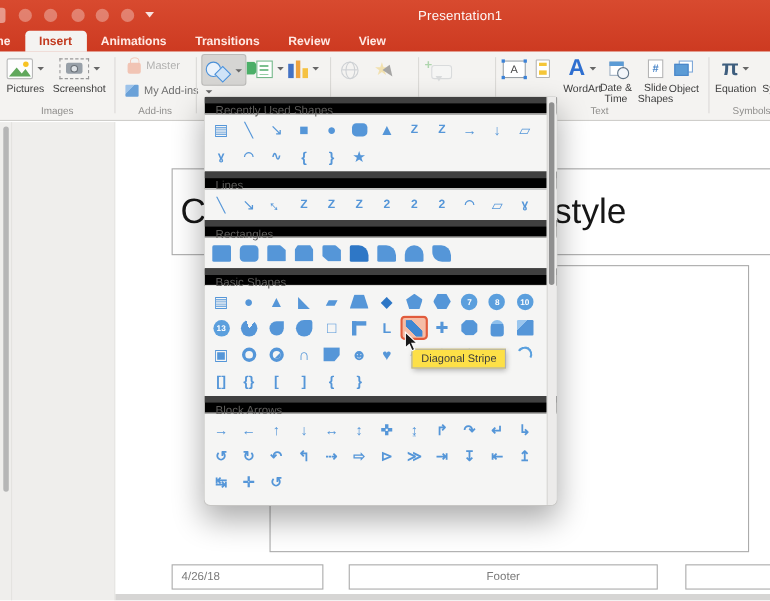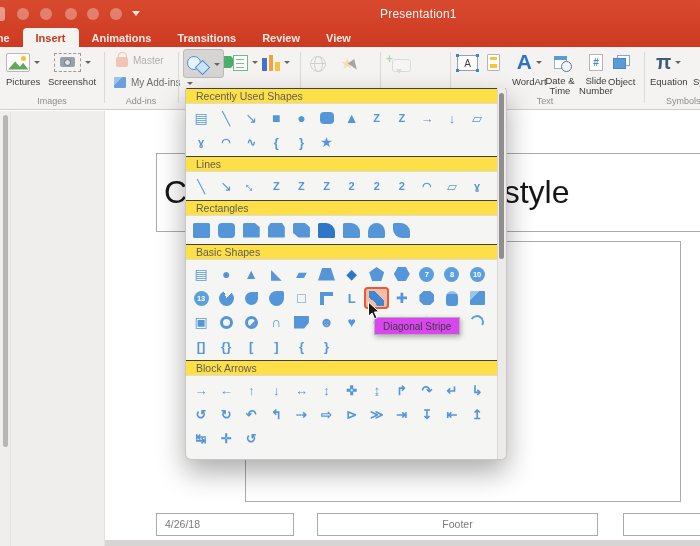--- a/index.html
+++ b/index.html
@@ -79,21 +79,21 @@
 .canvas-strip{position:absolute;left:105px;top:540px;right:0;height:6px;background:#d6d5d4;z-index:1}
 .ph{position:absolute;border:1px solid #ababab;background:#fff}
 .ph-title{left:51px;top:42px;width:560px;height:79px;font-size:32px;color:#161616;line-height:77px;padding-left:7px;white-space:nowrap;overflow:hidden}
 .ph-body{left:140px;top:130px;width:436px;height:261px}
 .ph-small{top:402px;height:23px;font-size:10.5px;color:#7a7a7a;line-height:21px}
 .ph-date{left:51px;width:138px;padding-left:8px}
 .ph-footer{left:212px;width:281px;text-align:center}
 .ph-num{left:518px;width:110px}
 
 .panel{position:absolute;left:185px;top:88px;width:322px;height:372px;background:#f5f5f4;border:1px solid #c7c6c4;border-top:none;border-radius:2px 2px 6px 6px;box-shadow:0 12px 28px rgba(0,0,0,.33);z-index:40;overflow:hidden}
-.sec-h{height:16px;background:#fde047;border-top:1px solid #404040;border-bottom:1px solid #dddcda;font-size:10.5px;color:#5d5c5a;line-height:15px;padding-left:10px}
+.sec-h{height:16px;background:#000000;border-top:6px solid #404040;border-bottom:1px solid #dddcda;font-size:10.5px;color:#5d5c5a;line-height:15px;padding-left:10px}
 .p-rows{padding:2px 0 2px 2.5px}
 .p-row{display:flex;height:24px;align-items:center}
 .cell{width:25.1px;height:24px;display:flex;align-items:center;justify-content:center;flex:none}
 .cell.hl{background:#f5bda6;box-shadow:inset 0 0 0 2px #e15b3c;border-radius:4px;height:22px}
 .gl{color:#5596d8;font-size:14px;line-height:1;display:block}
 .g-ln{font-size:13px}.g-ar{font-size:14px}
 .g-rot45{transform:rotate(45deg)}
 .g-con{font-size:11px;font-weight:bold}
 .g-blk{font-size:13px;font-weight:bold}
 .g-br{font-size:13px;font-weight:bold}
@@ -124,21 +124,21 @@
 .cs-can{width:12px;height:15px;background:linear-gradient(#8fc0ec 0 3.5px,#5596d8 3.5px);border-radius:6px 6px 3px 3px}
 .cs-cube{width:15px;height:14px;background:linear-gradient(135deg,#9ac6ee 0 34%,#5596d8 34%);border-radius:1px}
 .cs-ring{width:13px;height:13px;border:3.5px solid #5596d8;border-radius:50%}
 .cs-nosym{width:13px;height:13px;border:3px solid #5596d8;border-radius:50%;position:relative;overflow:hidden}
 .cs-nosym:after{content:'';position:absolute;left:-2px;top:3px;width:16px;height:2.5px;background:#5596d8;transform:rotate(-45deg)}
 .cs-fold{width:15px;height:13px;background:#5596d8;clip-path:polygon(0 0,100% 0,100% 55%,68% 100%,0 100%)}
 .cs-arc{width:14px;height:14px;border:2.5px solid transparent;border-top-color:#5aa0de;border-right-color:#5aa0de;border-radius:50%;transform:rotate(-15deg)}
 .p-scroll{position:absolute;right:0;top:0;bottom:0;width:9px;background:#ecebea;border-left:1px solid #d8d7d5}
 .p-thumb{position:absolute;right:2px;top:5px;width:5px;height:166px;border-radius:3px;background:#8f8f8f}
 
-.tooltip{position:absolute;left:374px;top:317px;background:#d946ef;border:1px solid #b1b1b1;box-shadow:1px 2px 5px rgba(0,0,0,.3);font-size:10px;color:#3c3c3c;padding:2.5px 8px;z-index:60;white-space:nowrap}
+.tooltip{position:absolute;left:374px;top:317px;background:#fde047;border:1px solid #b1b1b1;box-shadow:1px 2px 5px rgba(0,0,0,.3);font-size:10px;color:#3c3c3c;padding:2.5px 8px;z-index:60;white-space:nowrap}
 .cursor{position:absolute;left:367px;top:301px;z-index:70}
 </style>
 </head>
 <body>
 
 <div class="titlebar">
   <div class="qat">
     <span class="qat-part"></span>
     <span class="qat-dot" style="left:17px"></span>
     <span class="qat-dot" style="left:40px"></span>
@@ -249,21 +249,21 @@
   <div class="rbtn" style="left:542px">
     <span class="irow">
         <span class="i-dt"></span>
       </span>
     <span class="rlbl wrap" style="width:36px">Date &amp; Time</span>
   </div>
   <div class="rbtn" style="left:576px">
     <span class="irow">
         <span class="i-sn">#</span>
       </span>
-    <span class="rlbl wrap" style="width:40px">Slide Number</span>
+    <span class="rlbl wrap" style="width:40px">Slide Shapes</span>
   </div>
   <div class="rbtn" style="left:608px">
     <span class="irow">
         <span class="i-obj"></span>
       </span>
     <span class="rlbl">Object</span>
   </div>
   <div class="vdiv" style="left:644px"></div>
   <div class="rbtn" style="left:608px;width:0"></div>
 

